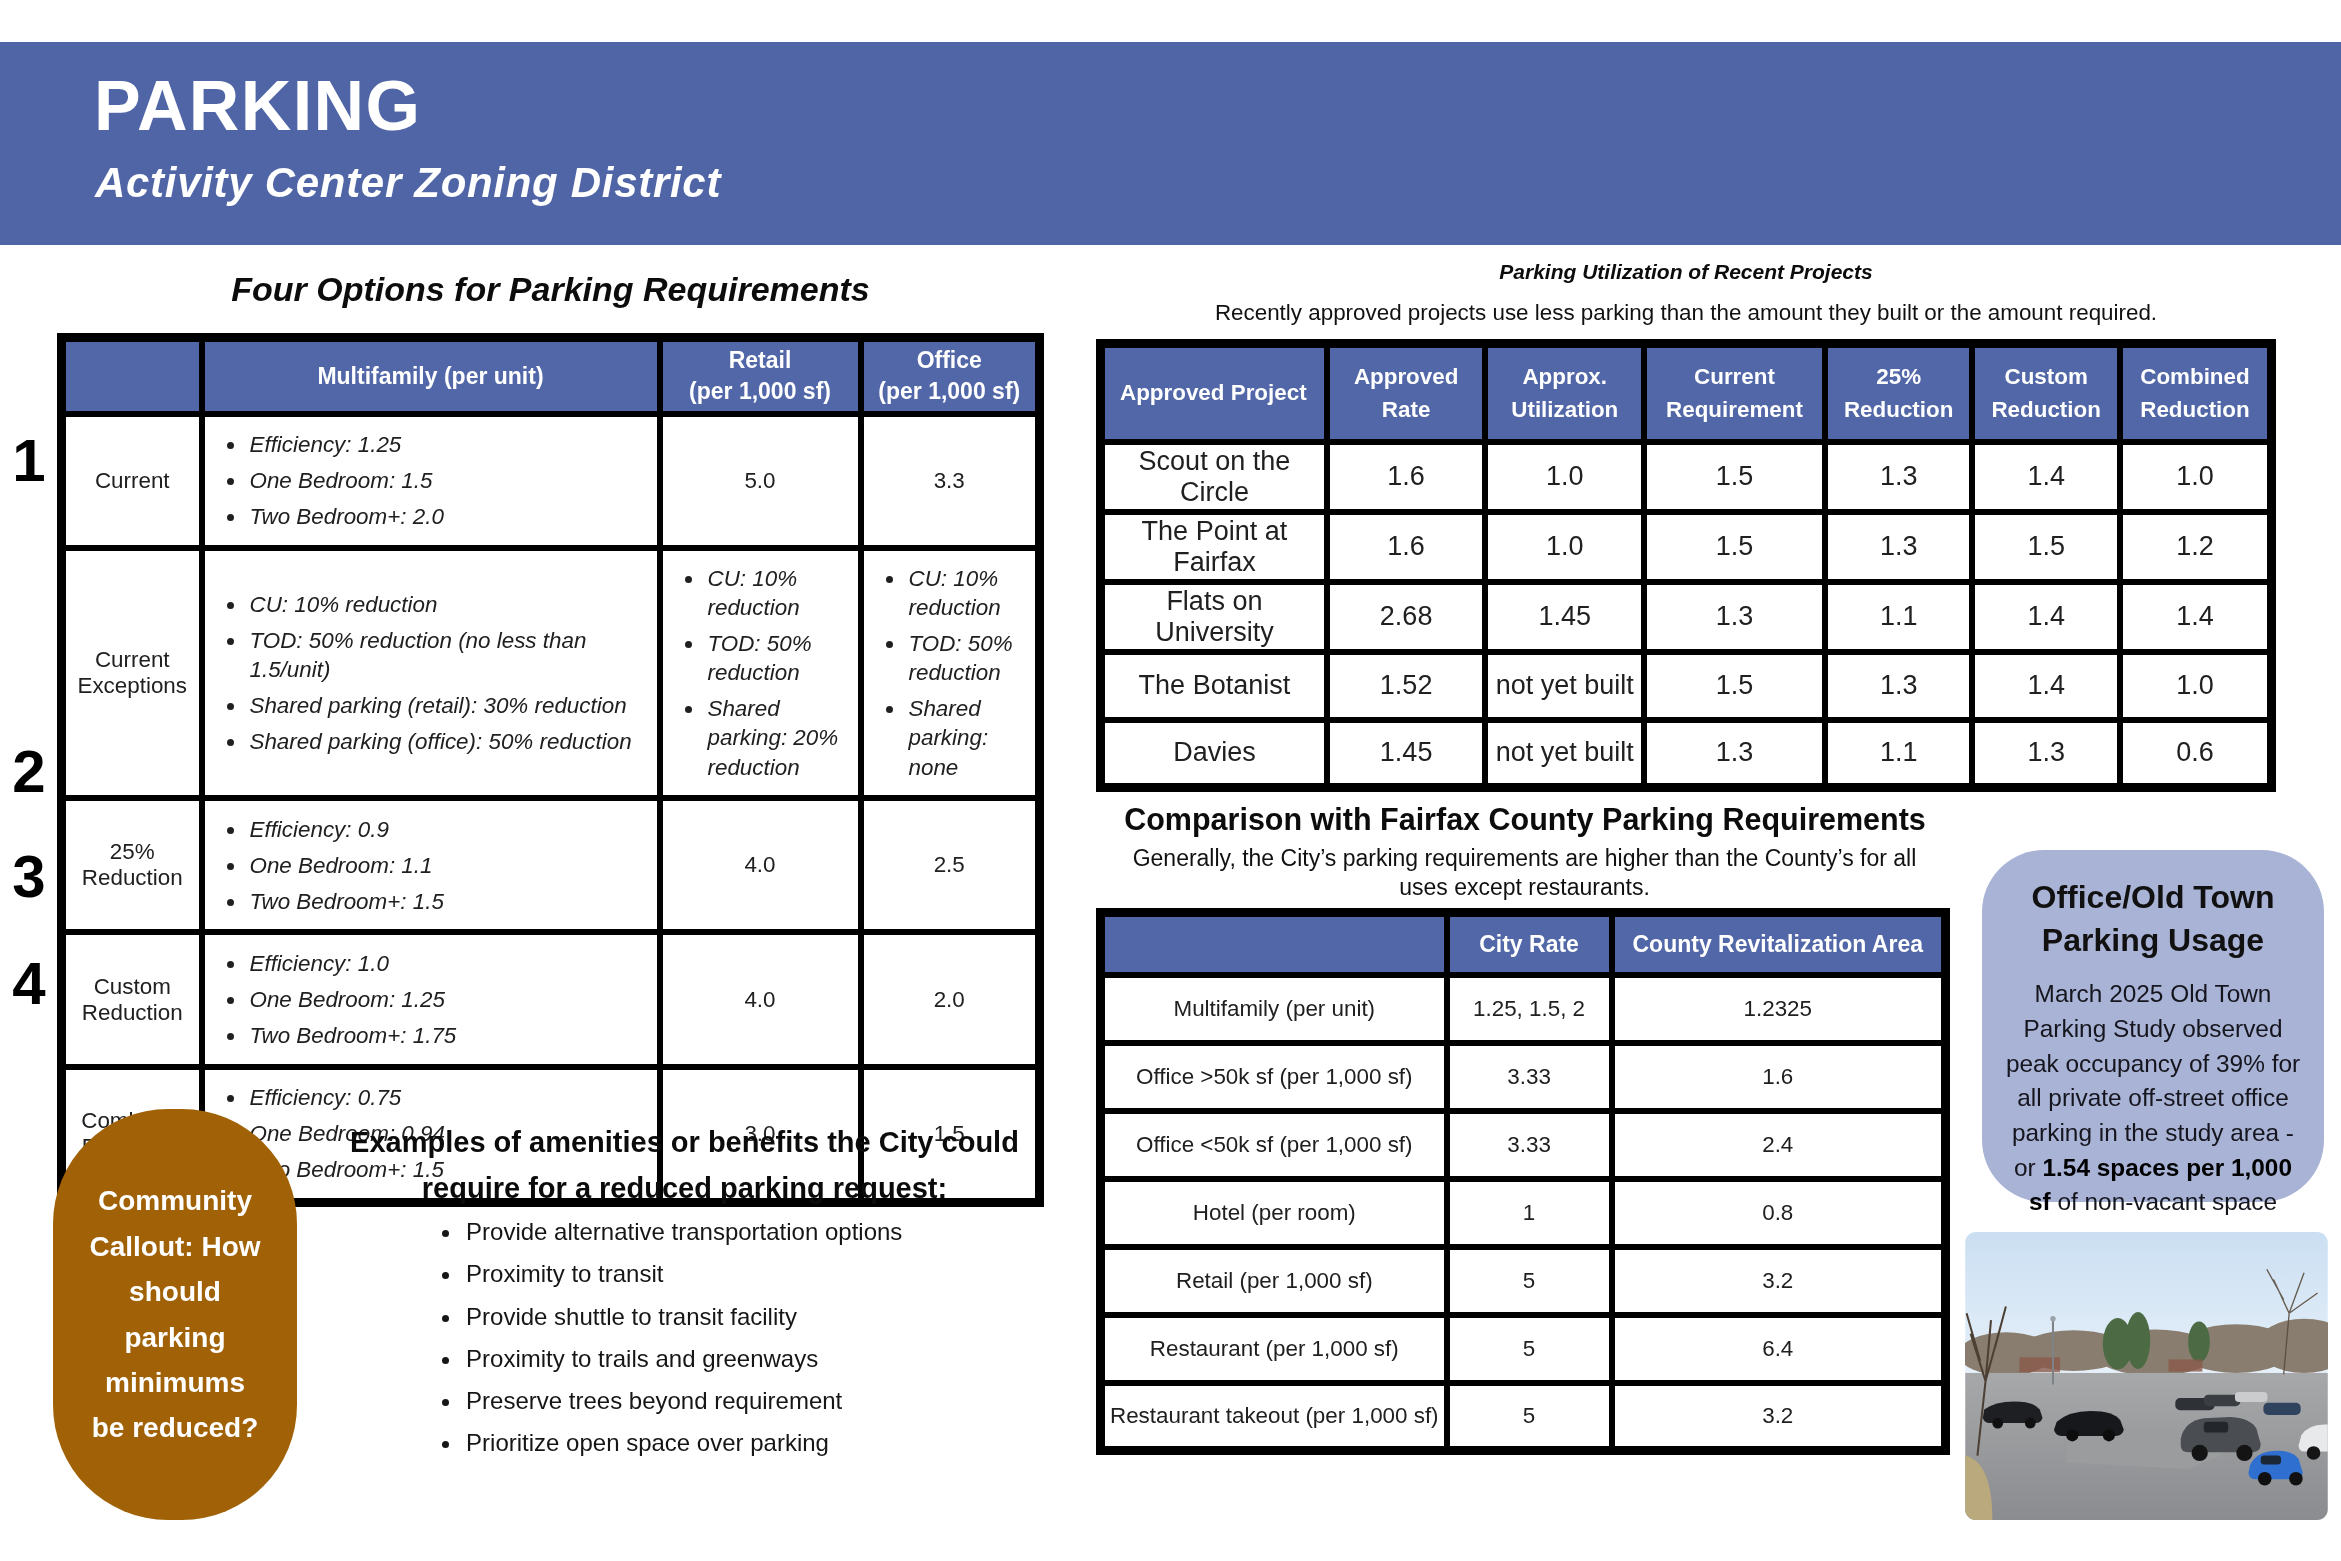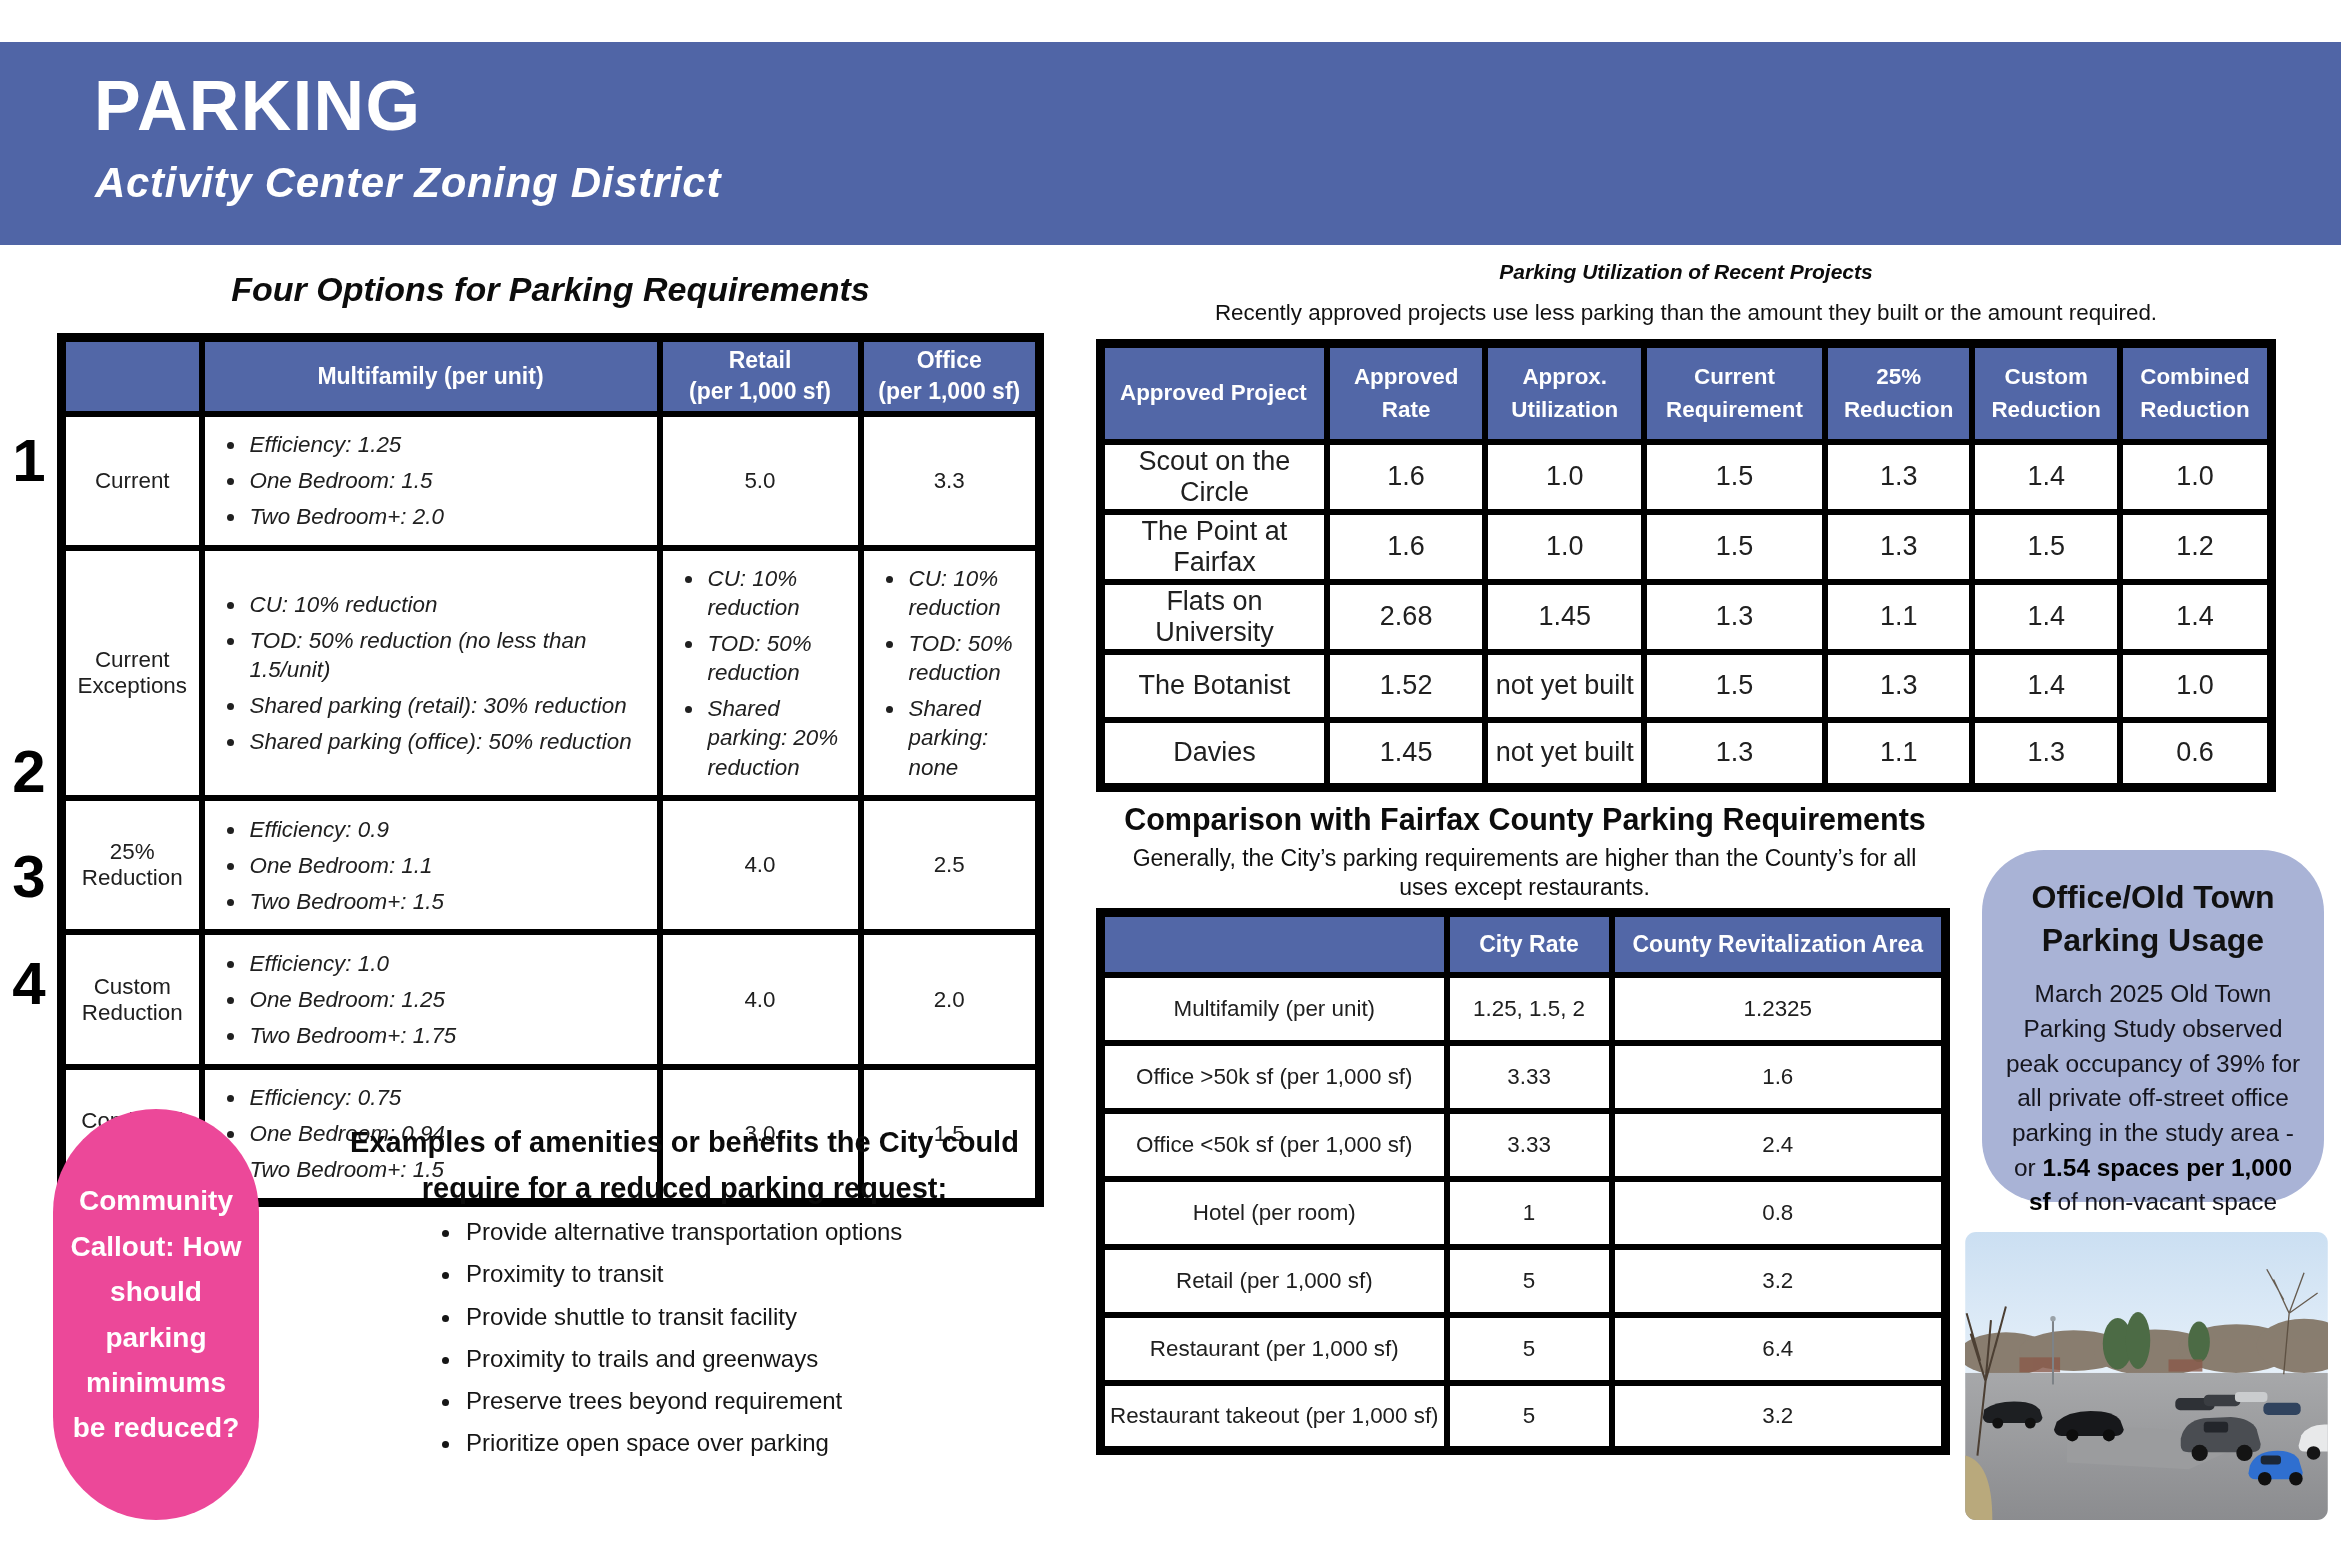--- a/index.html
+++ b/index.html
@@ -41,21 +41,21 @@
   .t-util td{font-size:27px;}
   .t-util th.first{text-align:left;padding-left:15px;}
 
   
   .t-comp{width:854px;}
   .t-comp th{font-size:23px;}
   .t-comp td{font-size:22.4px;}
 
   
   .community{
-    left:53px;top:1109px;width:206px;height:411px;background:#ec4899;border-radius:115px;
+    left:53px;top:1109px;width:244px;height:411px;background:#a16207;border-radius:115px;
     display:flex;align-items:center;justify-content:center;
   }
   .community-text{width:180px;color:#ffffff;font-weight:700;font-size:28px;line-height:1.62;text-align:center;}
 
   .office-callout{
     left:1982px;top:850px;width:342px;height:352px;background:#a9b3d6;border-radius:62px;
     padding:0;display:flex;flex-direction:column;align-items:center;
   }
   .office-title{margin-top:26px;width:285px;font-size:32px;font-weight:800;color:#111;text-align:center;line-height:1.35;}
   .office-body{margin-top:15px;width:306px;font-size:24.4px;color:#15151d;text-align:center;line-height:1.42;}

